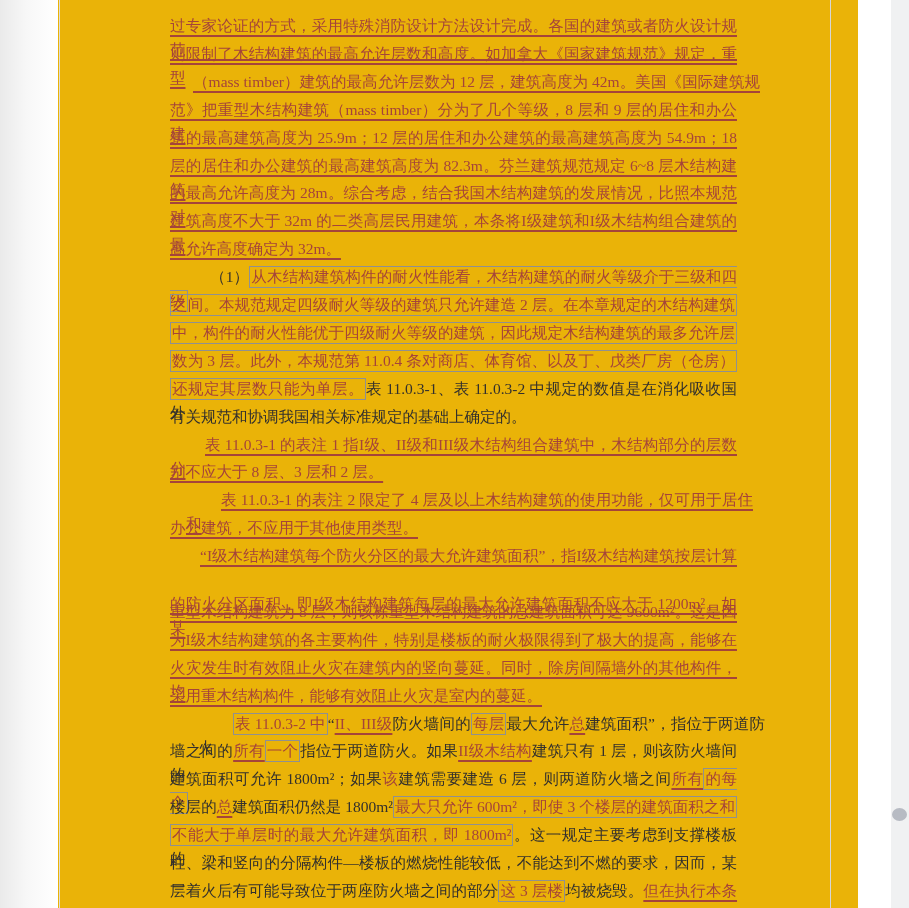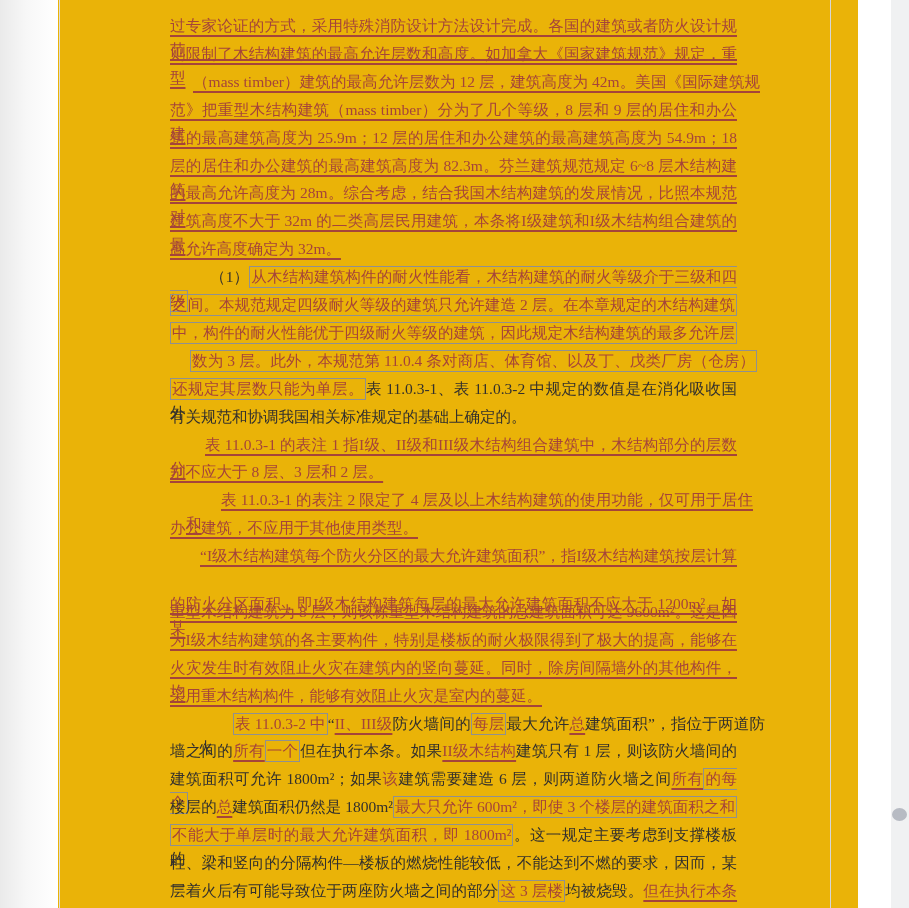--- a/index.html
+++ b/index.html
@@ -100,35 +100,35 @@
         <div class="line just" style="top: 69.8px; margin-left: 23px;"><span class="seg-ru">（mass timber）建筑的最高允许层数为 12 层，建筑高度为 42m。美国《国际建筑规</span></div>
         <div class="line just" style="top: 97.7px;"><span class="seg-ru">范》把重型木结构建筑（mass timber）分为了几个等级，8 层和 9 层的居住和办公建</span></div>
         <div class="line just" style="top: 125.6px;"><span class="seg-ru">筑的最高建筑高度为 25.9m；12 层的居住和办公建筑的最高建筑高度为 54.9m；18</span></div>
         <div class="line just" style="top: 153.5px;"><span class="seg-ru">层的居住和办公建筑的最高建筑高度为 82.3m。芬兰建筑规范规定 6~8 层木结构建筑</span></div>
         <div class="line just" style="top: 181.4px;"><span class="seg-ru">的最高允许高度为 28m。综合考虑，结合我国木结构建筑的发展情况，比照本规范对</span></div>
         <div class="line just" style="top: 209.3px;"><span class="seg-ru">建筑高度不大于 32m 的二类高层民用建筑，本条将I级建筑和I级木结构组合建筑的最</span></div>
         <div class="line" style="top: 237.2px;"><span class="seg-ru">高允许高度确定为 32m。</span></div>
         <div class="line just" style="top: 265.1px; text-indent: 40px;"><span class="seg-k">（1）</span><span class="seg-rb">从木结构建筑构件的耐火性能看，木结构建筑的耐火等级介于三级和四级</span></div>
         <div class="line just" style="top: 293px;"><span class="seg-rb">之间。本规范规定四级耐火等级的建筑只允许建造 2 层。在本章规定的木结构建筑</span></div>
         <div class="line just" style="top: 320.9px;"><span class="seg-rb">中，构件的耐火性能优于四级耐火等级的建筑，因此规定木结构建筑的最多允许层</span></div>
-        <div class="line just" style="top: 348.8px; margin-left: 20px;"><span class="seg-rb">数为 3 层。此外，本规范第 11.0.4 条对商店、体育馆、以及丁、戊类厂房（仓房）</span></div>
+        <div class="line just" style="top: 348.8px;"><span class="seg-rb">数为 3 层。此外，本规范第 11.0.4 条对商店、体育馆、以及丁、戊类厂房（仓房）</span></div>
         <div class="line just" style="top: 376.7px;"><span class="seg-rb">还规定其层数只能为单层。</span><span class="seg-k">表 11.0.3-1、表 11.0.3-2 中规定的数值是在消化吸收国外</span></div>
         <div class="line" style="top: 404.6px;"><span class="seg-k">有关规范和协调我国相关标准规定的基础上确定的。</span></div>
         <div class="line just" style="top: 432.5px; text-indent: 35px;"><span class="seg-ru">表 11.0.3-1 的表注 1 指I级、II级和III级木结构组合建筑中，木结构部分的层数分</span></div>
         <div class="line" style="top: 460.4px;"><span class="seg-ru">别不应大于 8 层、3 层和 2 层。</span></div>
         <div class="line just" style="top: 488.3px; text-indent: 35px; margin-left: 16px;"><span class="seg-ru">表 11.0.3-1 的表注 2 限定了 4 层及以上木结构建筑的使用功能，仅可用于居住和</span></div>
         <div class="line" style="top: 516.2px;"><span class="seg-ru">办公建筑，不应用于其他使用类型。</span></div>
         <div class="line just" style="top: 544.1px; text-indent: 30px; font-family: Liberation Serif, serif;"><span class="seg-ru">“I级木结构建筑每个防火分区的最大允许建筑面积”，指I级木结构建筑按层计算</span></div>
         <div class="line just" style="top: 592px;"><span class="seg-ru">的防火分区面积，即I级木结构建筑每层的最大允许建筑面积不应大于 1200m²。如某</span></div>
         <div class="line just" style="top: 599.9px;"><span class="seg-ru">重型木结构建筑为 8 层，则该栋重型木结构建筑的总建筑面积可达 9600m²。这是因</span></div>
         <div class="line just" style="top: 627.8px;"><span class="seg-ru">为I级木结构建筑的各主要构件，特别是楼板的耐火极限得到了极大的提高，能够在</span></div>
         <div class="line just" style="top: 655.7px;"><span class="seg-ru">火灾发生时有效阻止火灾在建筑内的竖向蔓延。同时，除房间隔墙外的其他构件，均</span></div>
         <div class="line" style="top: 683.6px;"><span class="seg-ru">采用重木结构构件，能够有效阻止火灾是室内的蔓延。</span></div>
         <div class="line just" style="top: 711.5px; text-indent: 35px; margin-left: 28px;"><span class="seg-rb">表 11.0.3-2 中</span><span class="seg-k">“</span><span class="seg-ru">II、III级</span><span class="seg-k">防火墙间的</span><span class="seg-rb">每层</span><span class="seg-k">最大允许</span><span class="seg-ru">总</span><span class="seg-k">建筑面积”，指位于两道防火</span></div>
-        <div class="line just" style="top: 739.4px;"><span class="seg-k">墙之间的</span><span class="seg-ru">所有</span><span class="seg-rb">一个</span><span class="seg-k">但在执行本条。如果</span><span class="seg-ru">II级木结构</span><span class="seg-k">建筑只有 1 层，则该防火墙间的</span></div>
+        <div class="line just" style="top: 739.4px;"><span class="seg-k">墙之间的</span><span class="seg-ru">所有</span><span class="seg-rb">一个</span><span class="seg-k">指位于两道防火。如果</span><span class="seg-ru">II级木结构</span><span class="seg-k">建筑只有 1 层，则该防火墙间的</span></div>
         <div class="line just" style="top: 767.3px;"><span class="seg-k">建筑面积可允许 1800m²；如果</span><span class="seg-r">该</span><span class="seg-k">建筑需要建造 6 层，则两道防火墙之间</span><span class="seg-ru">所有</span><span class="seg-rb">的每个</span></div>
         <div class="line just" style="top: 795.2px;"><span class="seg-k">楼层的</span><span class="seg-ru">总</span><span class="seg-k">建筑面积仍然是 1800m²</span><span class="seg-rb">最大只允许 600m²，即使 3 个楼层的建筑面积之和</span></div>
         <div class="line just" style="top: 823.1px;"><span class="seg-rb">不能大于单层时的最大允许建筑面积，即 1800m²</span><span class="seg-k">。这一规定主要考虑到支撑楼板的</span></div>
         <div class="line just" style="top: 851px;"><span class="seg-k">柱、梁和竖向的分隔构件—楼板的燃烧性能较低，不能达到不燃的要求，因而，某一</span></div>
         <div class="line just" style="top: 878.9px; font-family: Liberation Serif, serif;"><span class="seg-k">层着火后有可能导致位于两座防火墙之间的部分</span><span class="seg-rb">这 3 层楼</span><span class="seg-k">均被烧毁。</span><span class="seg-ru">但在执行本条</span></div>
       </div>
   </div>
   <div class="app-gutter"></div>
   <div class="scroll-dot"></div>
 </div>

